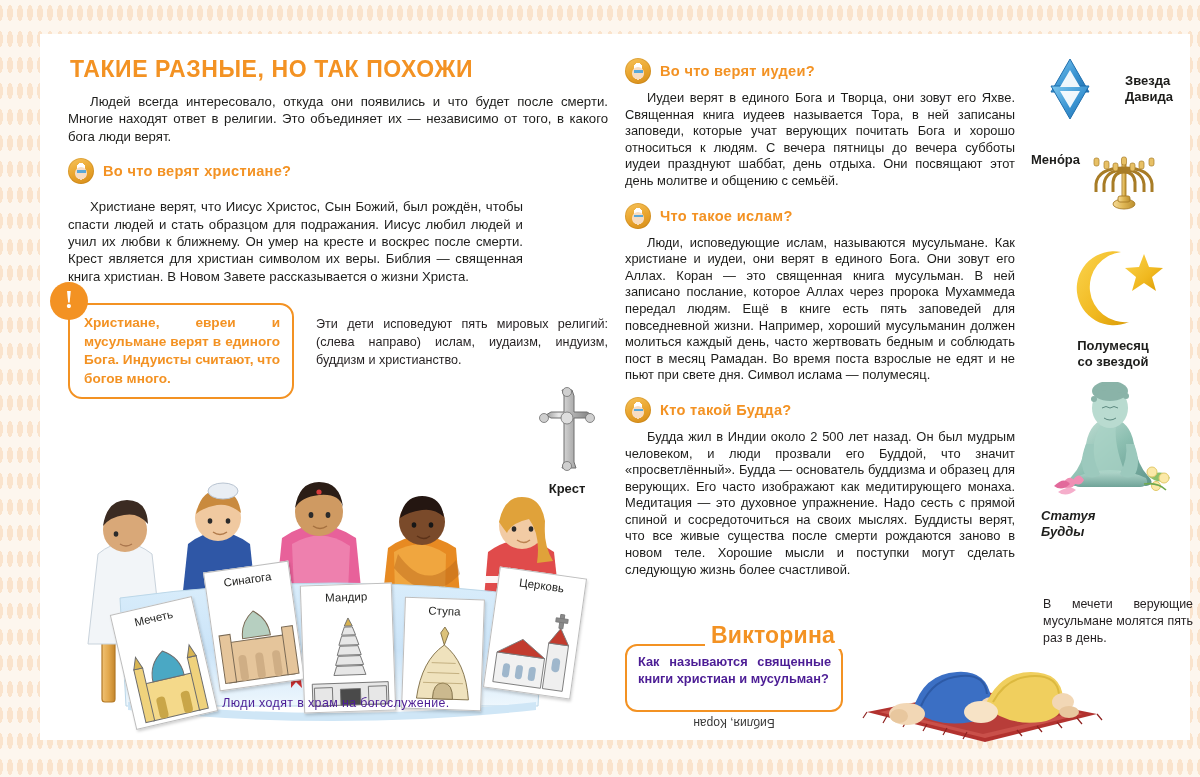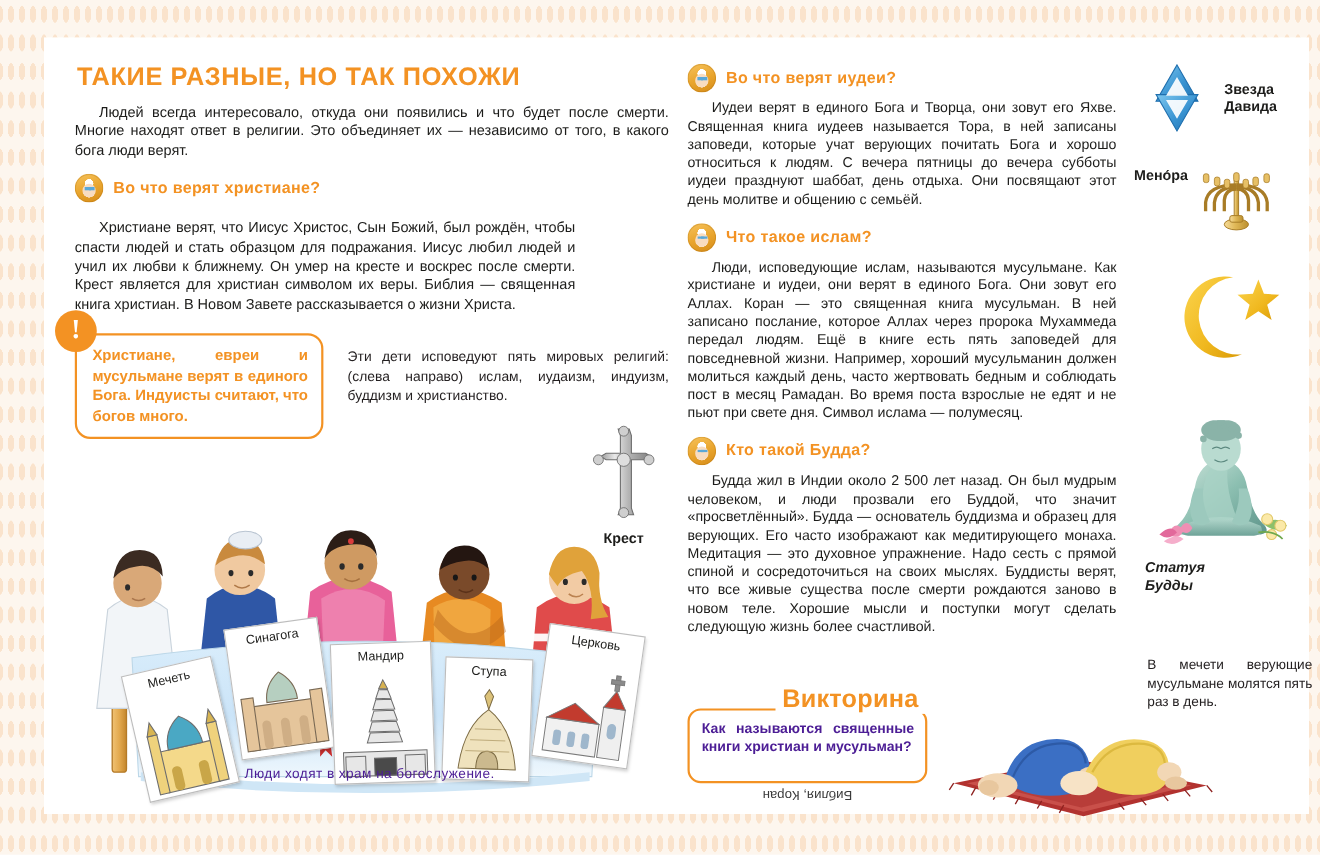--- a/index.html
+++ b/index.html
@@ -504,21 +504,21 @@
           <ellipse cx="124" cy="72" rx="17" ry="11" fill="#f7e3c6"></ellipse>
           <ellipse cx="206" cy="62" rx="11" ry="9" fill="#f2d7b5"></ellipse>
           <ellipse cx="212" cy="72" rx="10" ry="6" fill="#e8c79e"></ellipse>
         </g>
       </svg>
     </div>
   </div>
 
   <div class="col" id="col-right">
 
-    <div class="fig" style="left:12px; top:22px; display:flex; align-items:center; gap:10px;">
+    <div class="fig" style="left:12px; top:22px; display:flex; align-items:center; gap:22px;">
       <svg width="66" height="66" viewBox="0 0 66 66">
         <defs>
           <linearGradient id="blu" x1="0" y1="0" x2="1" y2="1">
             <stop offset="0%" stop-color="#7ec8ef"></stop>
             <stop offset="55%" stop-color="#3a94d2"></stop>
             <stop offset="100%" stop-color="#1f6fae"></stop>
           </linearGradient>
         </defs>
         <g fill="url(#blu)" stroke="#1f6fae" stroke-width="1">
           <path d="M33 3 L52 36 H14 Z"></path>
@@ -570,20 +570,24 @@
         <defs>
           <linearGradient id="ylw" x1="0" y1="0" x2="1" y2="1">
             <stop offset="0%" stop-color="#fbd44e"></stop>
             <stop offset="60%" stop-color="#f0b81f"></stop>
             <stop offset="100%" stop-color="#d99a06"></stop>
           </linearGradient>
         </defs>
         <path d="M60 6 a37 37 0 1 0 8 70 a30 30 0 1 1 -8 -70z" fill="url(#ylw)"></path>
         <path d="M83 8 l5 13 14 1 -11 9 4 14 -12 -8 -12 8 4 -14 -11 -9 14 -1z" fill="url(#ylw)"></path>
       </svg>
+      <div class="fig-cap" style="margin-top:2px;">
+        <div>Полумесяц</div>
+        <div>со звездой</div>
+      </div>
     </div>
 
     <div class="fig" style="left:10px; top:348px; width:150px;">
       <svg width="132" height="122" viewBox="0 0 132 122" style="display:block;margin:0 auto;">
         <defs>
           <linearGradient id="jade" x1="0" y1="0" x2="1" y2="1">
             <stop offset="0%" stop-color="#cfe6dd"></stop>
             <stop offset="50%" stop-color="#8cbfb1"></stop>
             <stop offset="100%" stop-color="#5e948a"></stop>
           </linearGradient>

